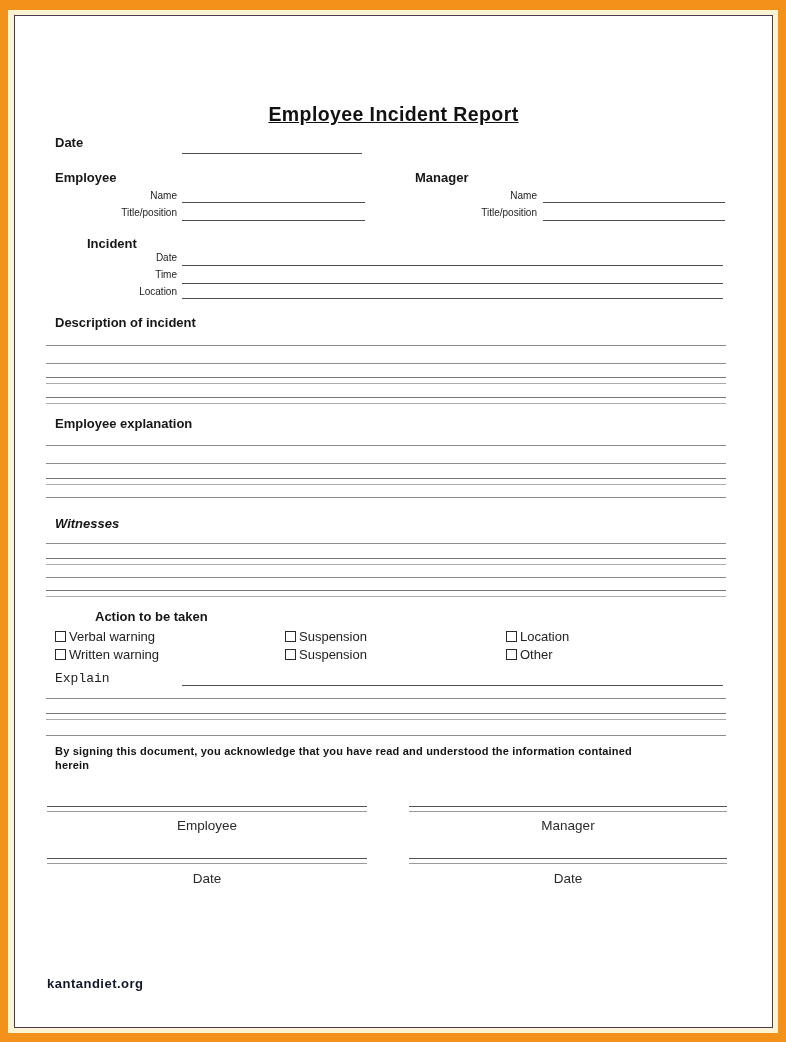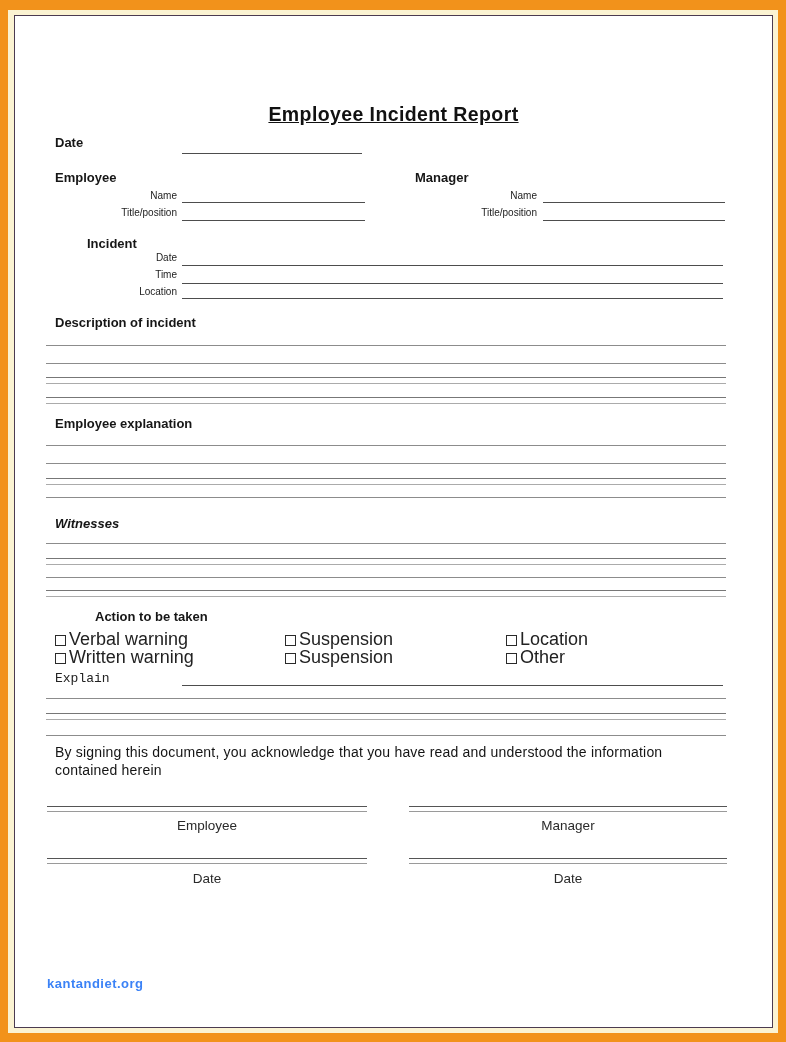--- a/index.html
+++ b/index.html
@@ -14,25 +14,25 @@
   
   .abs{position:absolute;}
   .title{left:0;right:0;top:87px;text-align:center;font-weight:bold;font-size:19.5px;letter-spacing:.4px;color:#111;text-decoration:underline;}
   .h{font-weight:bold;font-size:13px;color:#161616;}
   .lbl{font-size:13px;color:#222;}
   .rlbl{width:122px;text-align:right;font-size:10px;color:#222;}
   .fline{border-top:1px solid #4d4d4d;height:0;}
   .rline{border-top:1px solid #8c8c8c;height:0;}
   .dline{height:5px;border-top:1px solid #777;border-bottom:1px solid #ababab;}
   .sigline{height:4px;border-top:1px solid #555;border-bottom:1px solid #9a9a9a;}
-  .cb{font-size:18px;color:#222;white-space:nowrap;}
+  .cb{font-size:13px;color:#222;white-space:nowrap;}
   .cb .box{display:inline-block;width:9px;height:9px;border:1.5px solid #2a2a2a;margin-right:3px;vertical-align:-1px;background:#fff;}
-  .ack{font-weight:normal;font-size:14px;line-height:1.28;width:610px;color:#141414;letter-spacing:.2px;}
+  .ack{font-weight:bold;font-size:11px;line-height:1.28;width:610px;color:#141414;letter-spacing:.2px;}
   .sigcap{text-align:center;font-size:13.5px;color:#2a2a2a;}
-  .wm{font-weight:bold;font-size:13px;color:#3b82f6;letter-spacing:.5px;}
+  .wm{font-weight:bold;font-size:13px;color:#0f172a;letter-spacing:.5px;}
 </style>
 </head>
 <body>
 
 <div class="canvas">
   <div class="mat"></div>
   <div class="page">
 
     <div class="abs title">Employee Incident Report</div>
 

